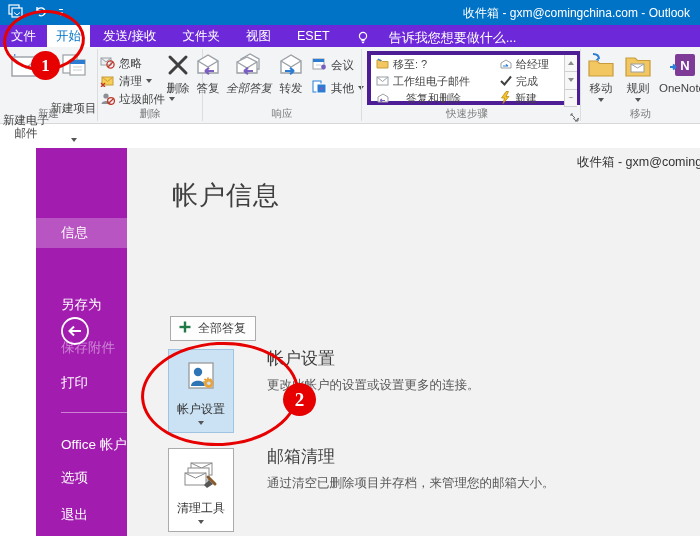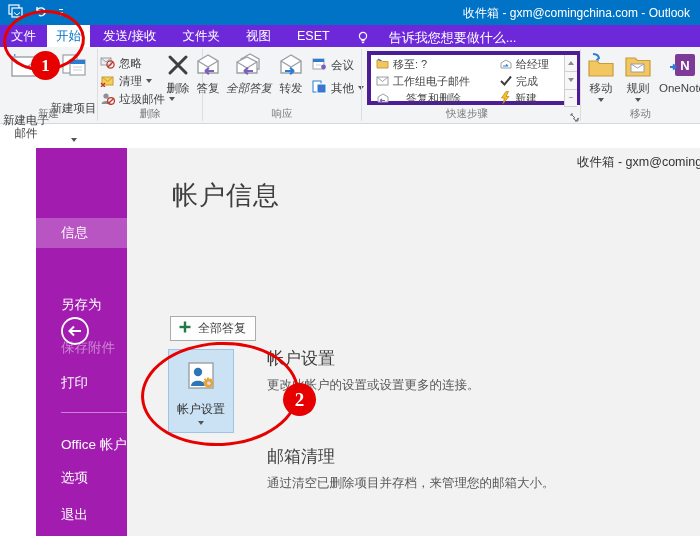--- a/index.html
+++ b/index.html
@@ -356,20 +356,35 @@
             <circle cx="24.8" cy="22.3" r="4.6" fill="#e8a33d"></circle>
             <circle cx="24.8" cy="22.3" r="1.8" fill="#cbe2f5"></circle>
           </svg>
         </span>
       <span style="margin-top:4px;">帐户设置</span>
       <span class="caret mt"></span>
     </div>
     <div class="sec-h" style="top:199px;">帐户设置</div>
     <div class="sec-d" style="top:229px;">更改此帐户的设置或设置更多的连接。</div>
 
+    <div class="tilebtn" style="top:300px;height:84px;">
+      <span class="tic">
+          <svg width="36" height="32" viewBox="0 0 36 32">
+            <rect x="8" y="2" width="21" height="12" fill="#fff" stroke="#8a8a8a"></rect>
+            <path d="M8 2 l10.5 5 L29 2" fill="none" stroke="#8a8a8a"></path>
+            <rect x="5" y="7" width="21" height="12" fill="#fff" stroke="#8a8a8a"></rect>
+            <rect x="2" y="12" width="21" height="12" fill="#fff" stroke="#8a8a8a"></rect>
+            <path d="M2 12 l10.5 5 L23 12" fill="none" stroke="#8a8a8a"></path>
+            <path d="M25 16 L32 23" stroke="#8a5a2a" stroke-width="3" stroke-linecap="round"></path>
+            <path d="M21 24 l5-5 4 4 -6 4 Z" fill="#555"></path>
+          </svg>
+        </span>
+      <span style="margin-top:4px;">清理工具</span>
+      <span class="caret mt"></span>
+    </div>
     <div class="sec-h" style="top:297px;">邮箱清理</div>
     <div class="sec-d" style="top:327px;">通过清空已删除项目并存档，来管理您的邮箱大小。</div>
   </div>
 
   <div class="ellipse" style="left:3px;top:10px;width:76px;height:55px;transform:rotate(-4deg);"></div>
   <div class="badge" style="left:31px;top:51px;width:29px;height:29px;font-size:17px;">1</div>
 
   <div class="ellipse" style="left:141px;top:342px;width:152px;height:98px;transform:rotate(-3deg);"></div>
   <div class="badge" style="left:283px;top:383px;width:33px;height:33px;font-size:19px;">2</div>
 

